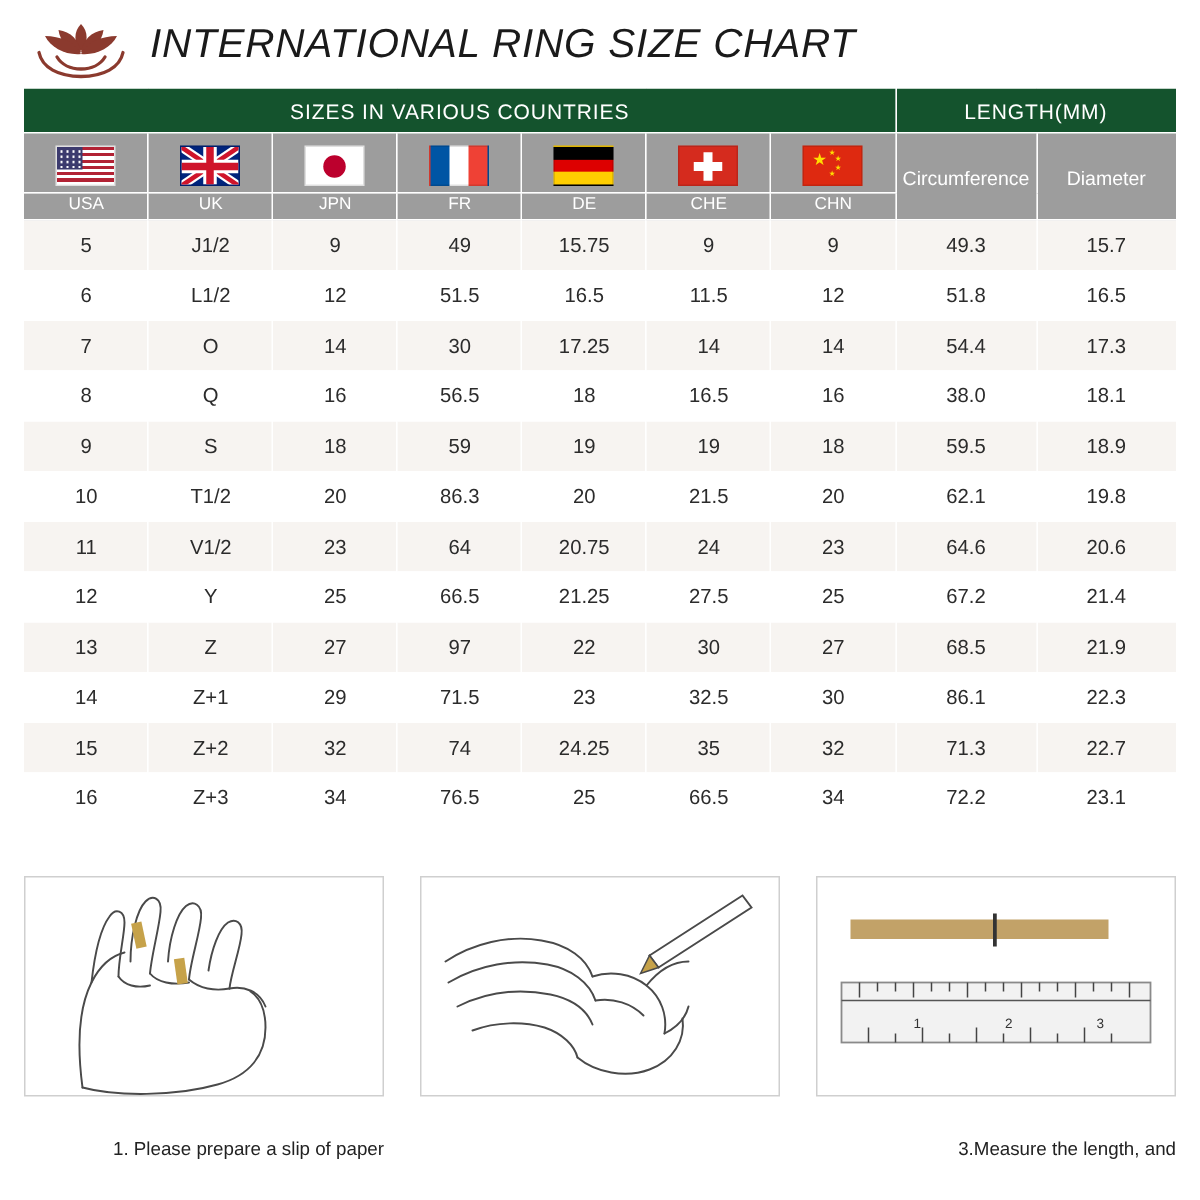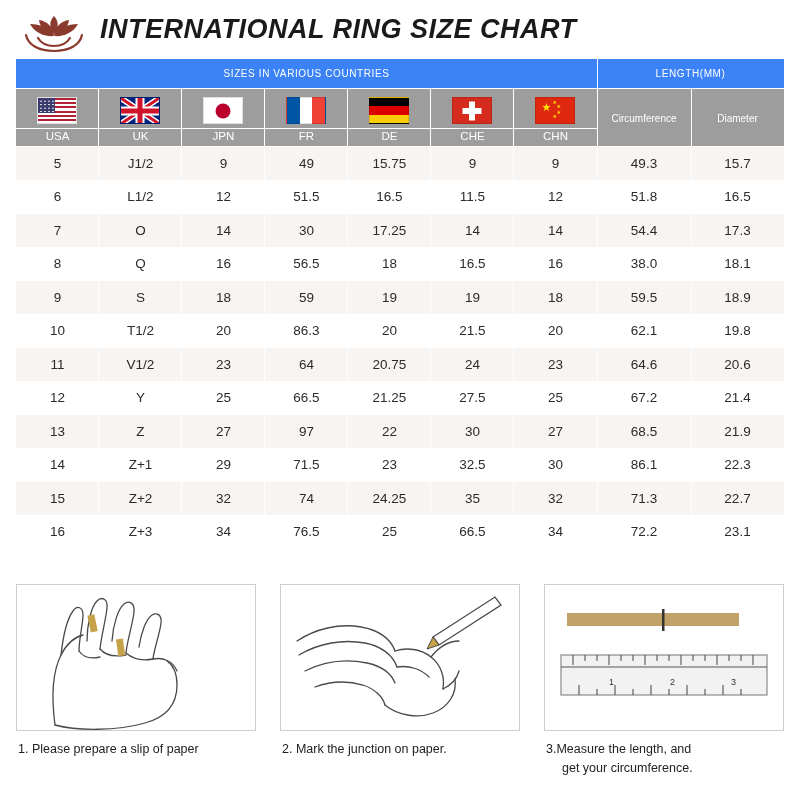--- a/index.html
+++ b/index.html
@@ -24,64 +24,64 @@
     padding-left: 18px;
   }
   .logo {
     width: 72px; height: 50px;
     flex: 0 0 72px;
     margin-right: 10px;
     position: relative;
   }
   .title {
     font-size: 27px;
-    font-weight: bold;
+    font-weight: normal;
     font-style: italic;
     letter-spacing: 0.5px;
     color: #1a1a1a;
     white-space: nowrap;
   }
 
   
   .tbl {
     width: 768px;
     margin: 0 auto;
     border-collapse: collapse;
     table-layout: fixed;
   }
   .tbl td, .tbl th {
     border: 1px solid #ffffff;
     text-align: center;
     vertical-align: middle;
     font-weight: normal;
   }
   .grp-head {
-    background: #3b82f6;
+    background: #14532d;
     color: #ffffff;
-    font-size: 10px;
+    font-size: 14px;
     letter-spacing: 0.6px;
     height: 30px;
     margin-left: 44px;
   }
   .flag-row td {
     background: #9d9d9d;
     height: 40px;
     padding-top: 5px;
   }
   .ctry-row td {
     background: #9d9d9d;
     color: #ffffff;
     font-size: 11.5px;
     height: 16px;
     padding-bottom: 4px;
   }
   .len-head {
     background: #9d9d9d;
     color: #ffffff;
-    font-size: 10px;
+    font-size: 13px;
     height: 62px;
     vertical-align: bottom;
     padding-bottom: 4px;
   }
   .body-row td {
     height: 33.5px;
     font-size: 13.5px;
     color: #2b2b2b;
   }
   .body-row.odd td { background: #f7f4f1; }
@@ -171,25 +171,25 @@
   }
   .step { width: 240px; }
   .step-img {
     width: 240px; height: 147px;
     background: #ffffff;
     border: 1px solid #cfcfcf;
     position: relative;
     overflow: hidden;
   }
   .step-cap {
-    margin-top: 9px;
+    margin-top: 26px;
     font-size: 12.5px;
     color: #222;
     line-height: 1.5;
-    text-align: left;
+    text-align: right;
     padding-left: 2px;
   }
   .step-cap .ind { display: block; padding-left: 16px; }
 </style>
 </head>
 <body>
 
 <div class="page">
 
   <div class="header">
@@ -438,23 +438,20 @@
             <path d="M104 120 C116 130 136 134 152 128 C168 122 176 108 174 94"></path>
             <path d="M150 72 C158 62 168 56 178 56"></path>
             <path d="M162 104 C170 100 176 94 178 86"></path>
           </g>
           <g>
             <path d="M152 52 L214 12 L220 20 L158 60 Z" fill="#ffffff" stroke="#4a4a4a" stroke-width="1.3"></path>
             <path d="M146 64 L152 52 L158 60 Z" fill="#c6a24a" stroke="#4a4a4a" stroke-width="1"></path>
           </g>
         </svg>
       </div>
-      <div class="step-cap">
-        <span>2. Mark the junction on paper.</span>
-      </div>
     </div>
 
     <div class="step">
       <div class="step-img">
         <svg viewBox="0 0 240 147" width="240" height="147" aria-hidden="true">
           <rect x="22" y="28" width="172" height="13" fill="#c2a268"></rect>
           <rect x="117" y="24" width="2.5" height="22" fill="#333"></rect>
           <rect x="16" y="70" width="206" height="40" fill="#f2f2f2" stroke="#8a8a8a" stroke-width="1.2"></rect>
           <g stroke="#555" stroke-width="1">
             <line x1="16" y1="82" x2="222" y2="82"></line>
@@ -491,18 +488,17 @@
           </g>
           <g fill="#333" font-size="9" font-family="Liberation Sans, sans-serif">
             <text x="64" y="100">1</text>
             <text x="125" y="100">2</text>
             <text x="186" y="100">3</text>
           </g>
         </svg>
       </div>
       <div class="step-cap">
         <span>3.Measure the length, and</span>
-        <span class="ind">get your circumference.</span>
       </div>
     </div>
 
   </div>
 </div>
 
 </body></html>

